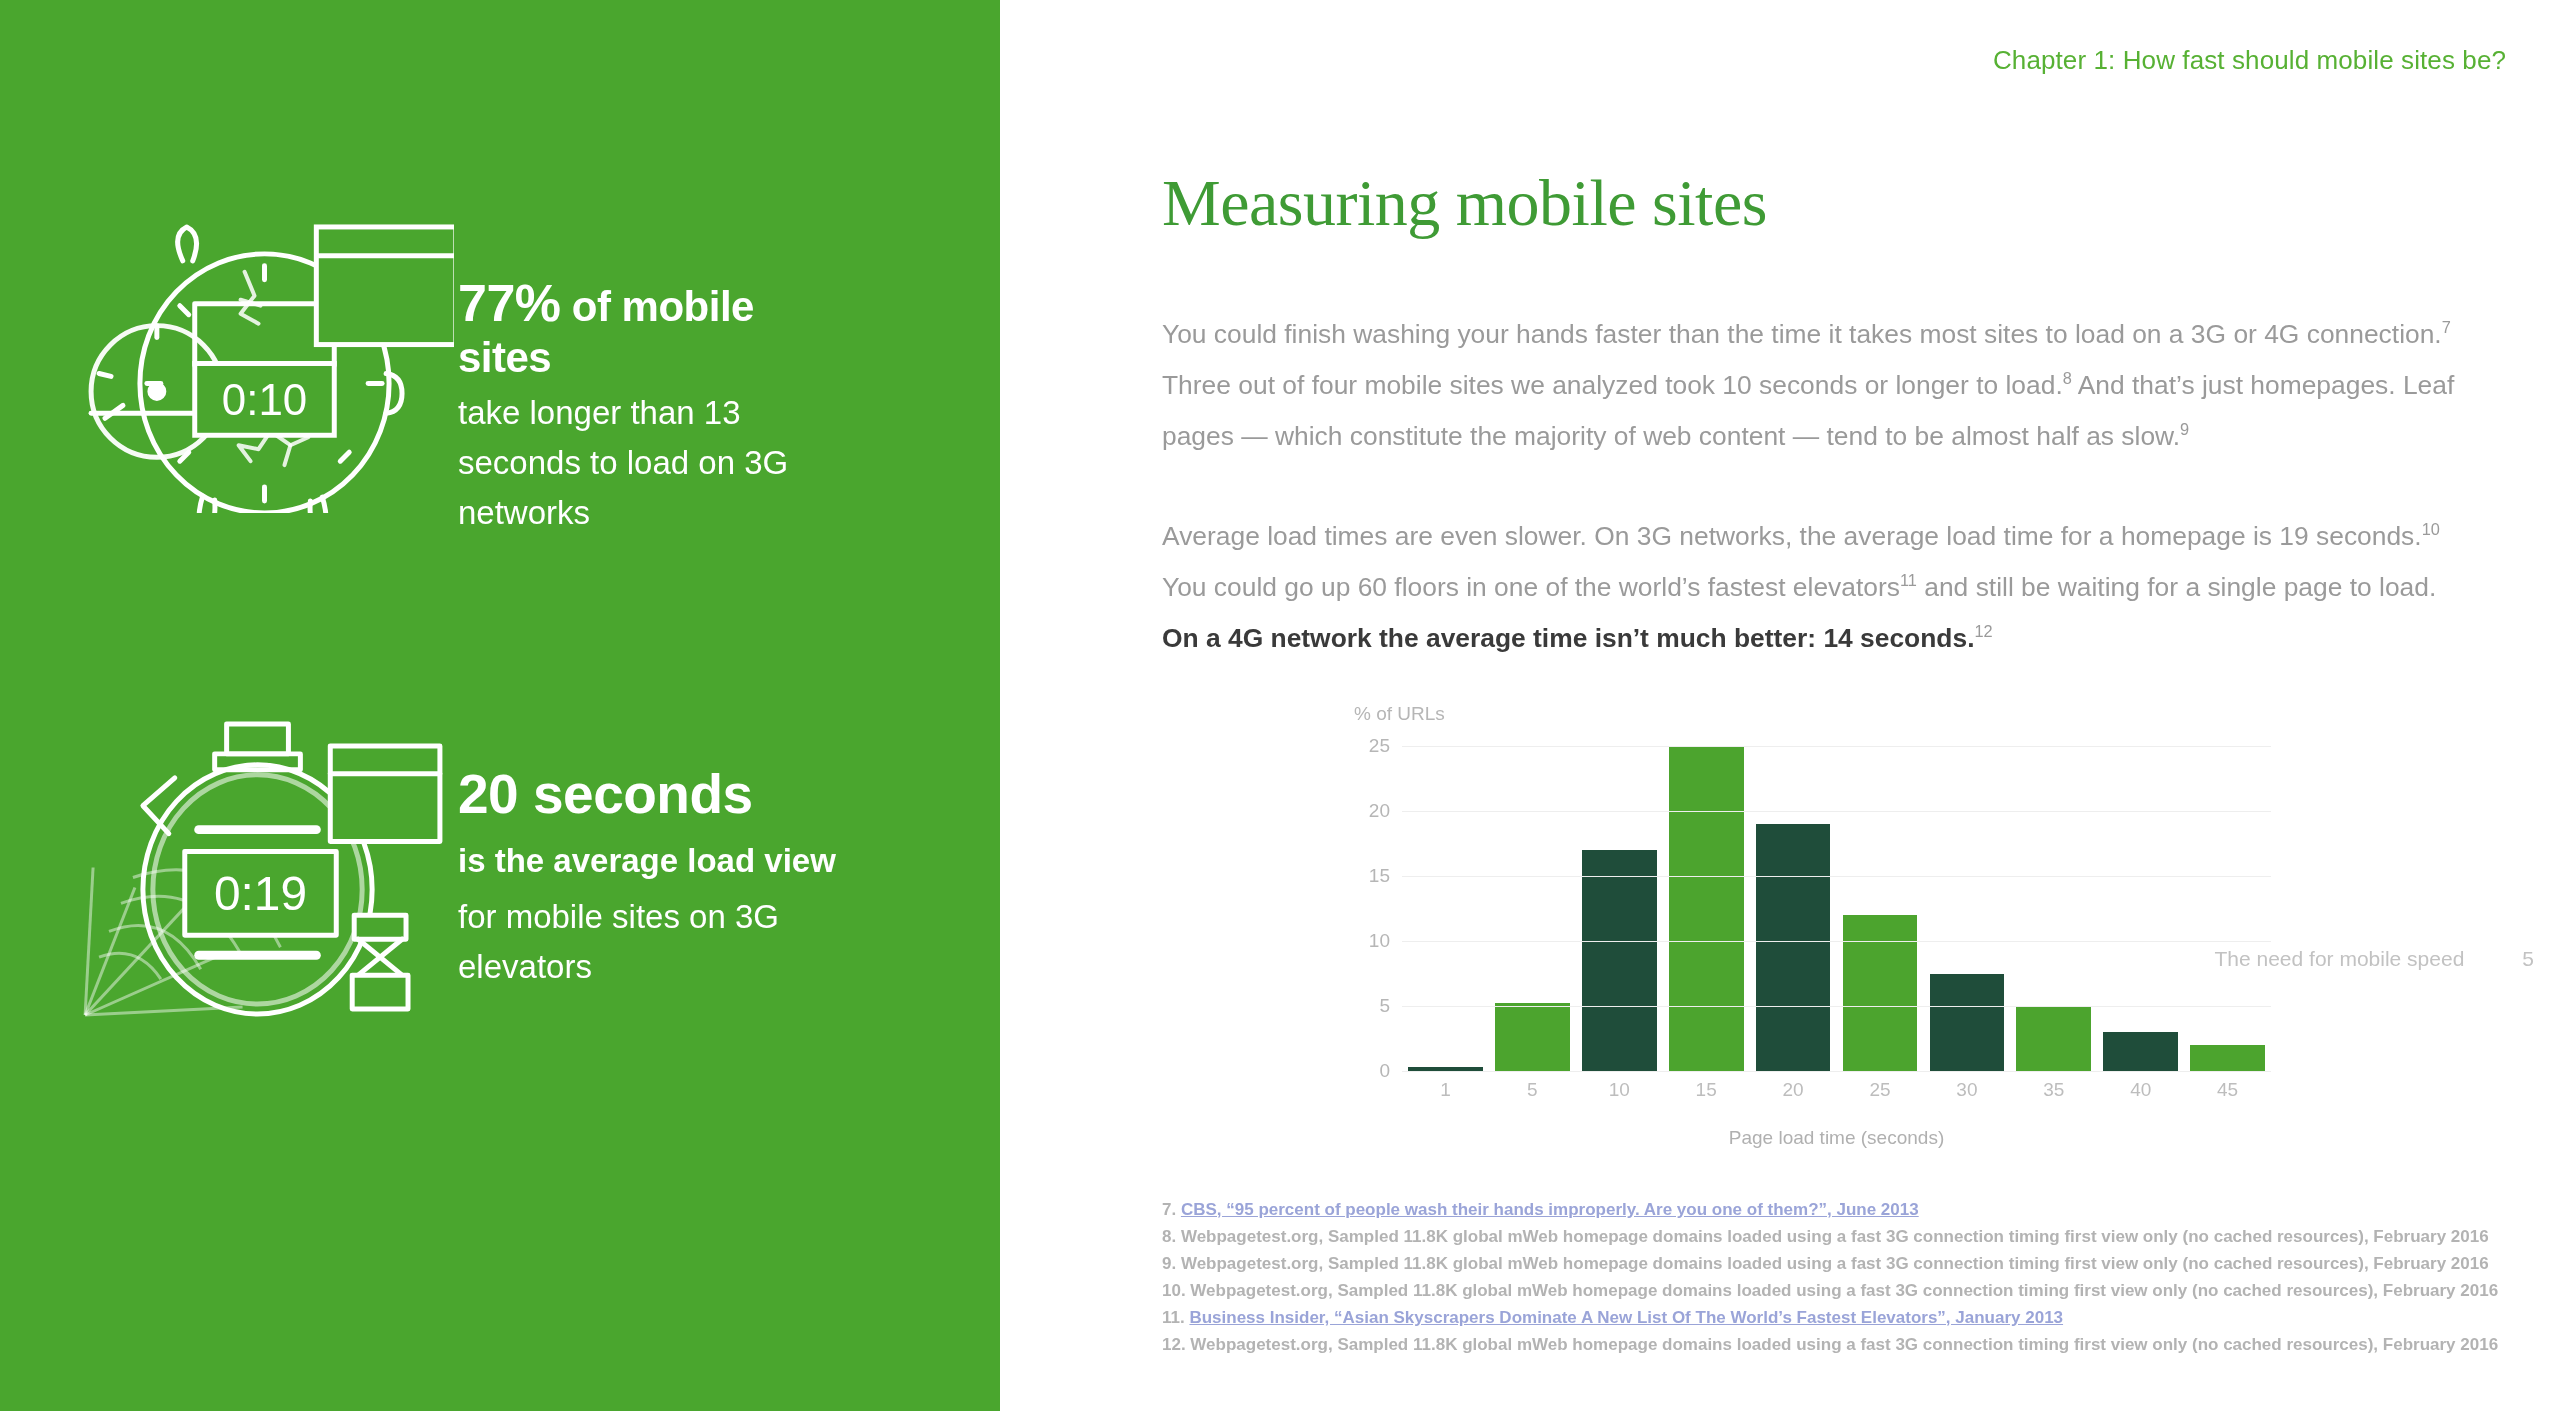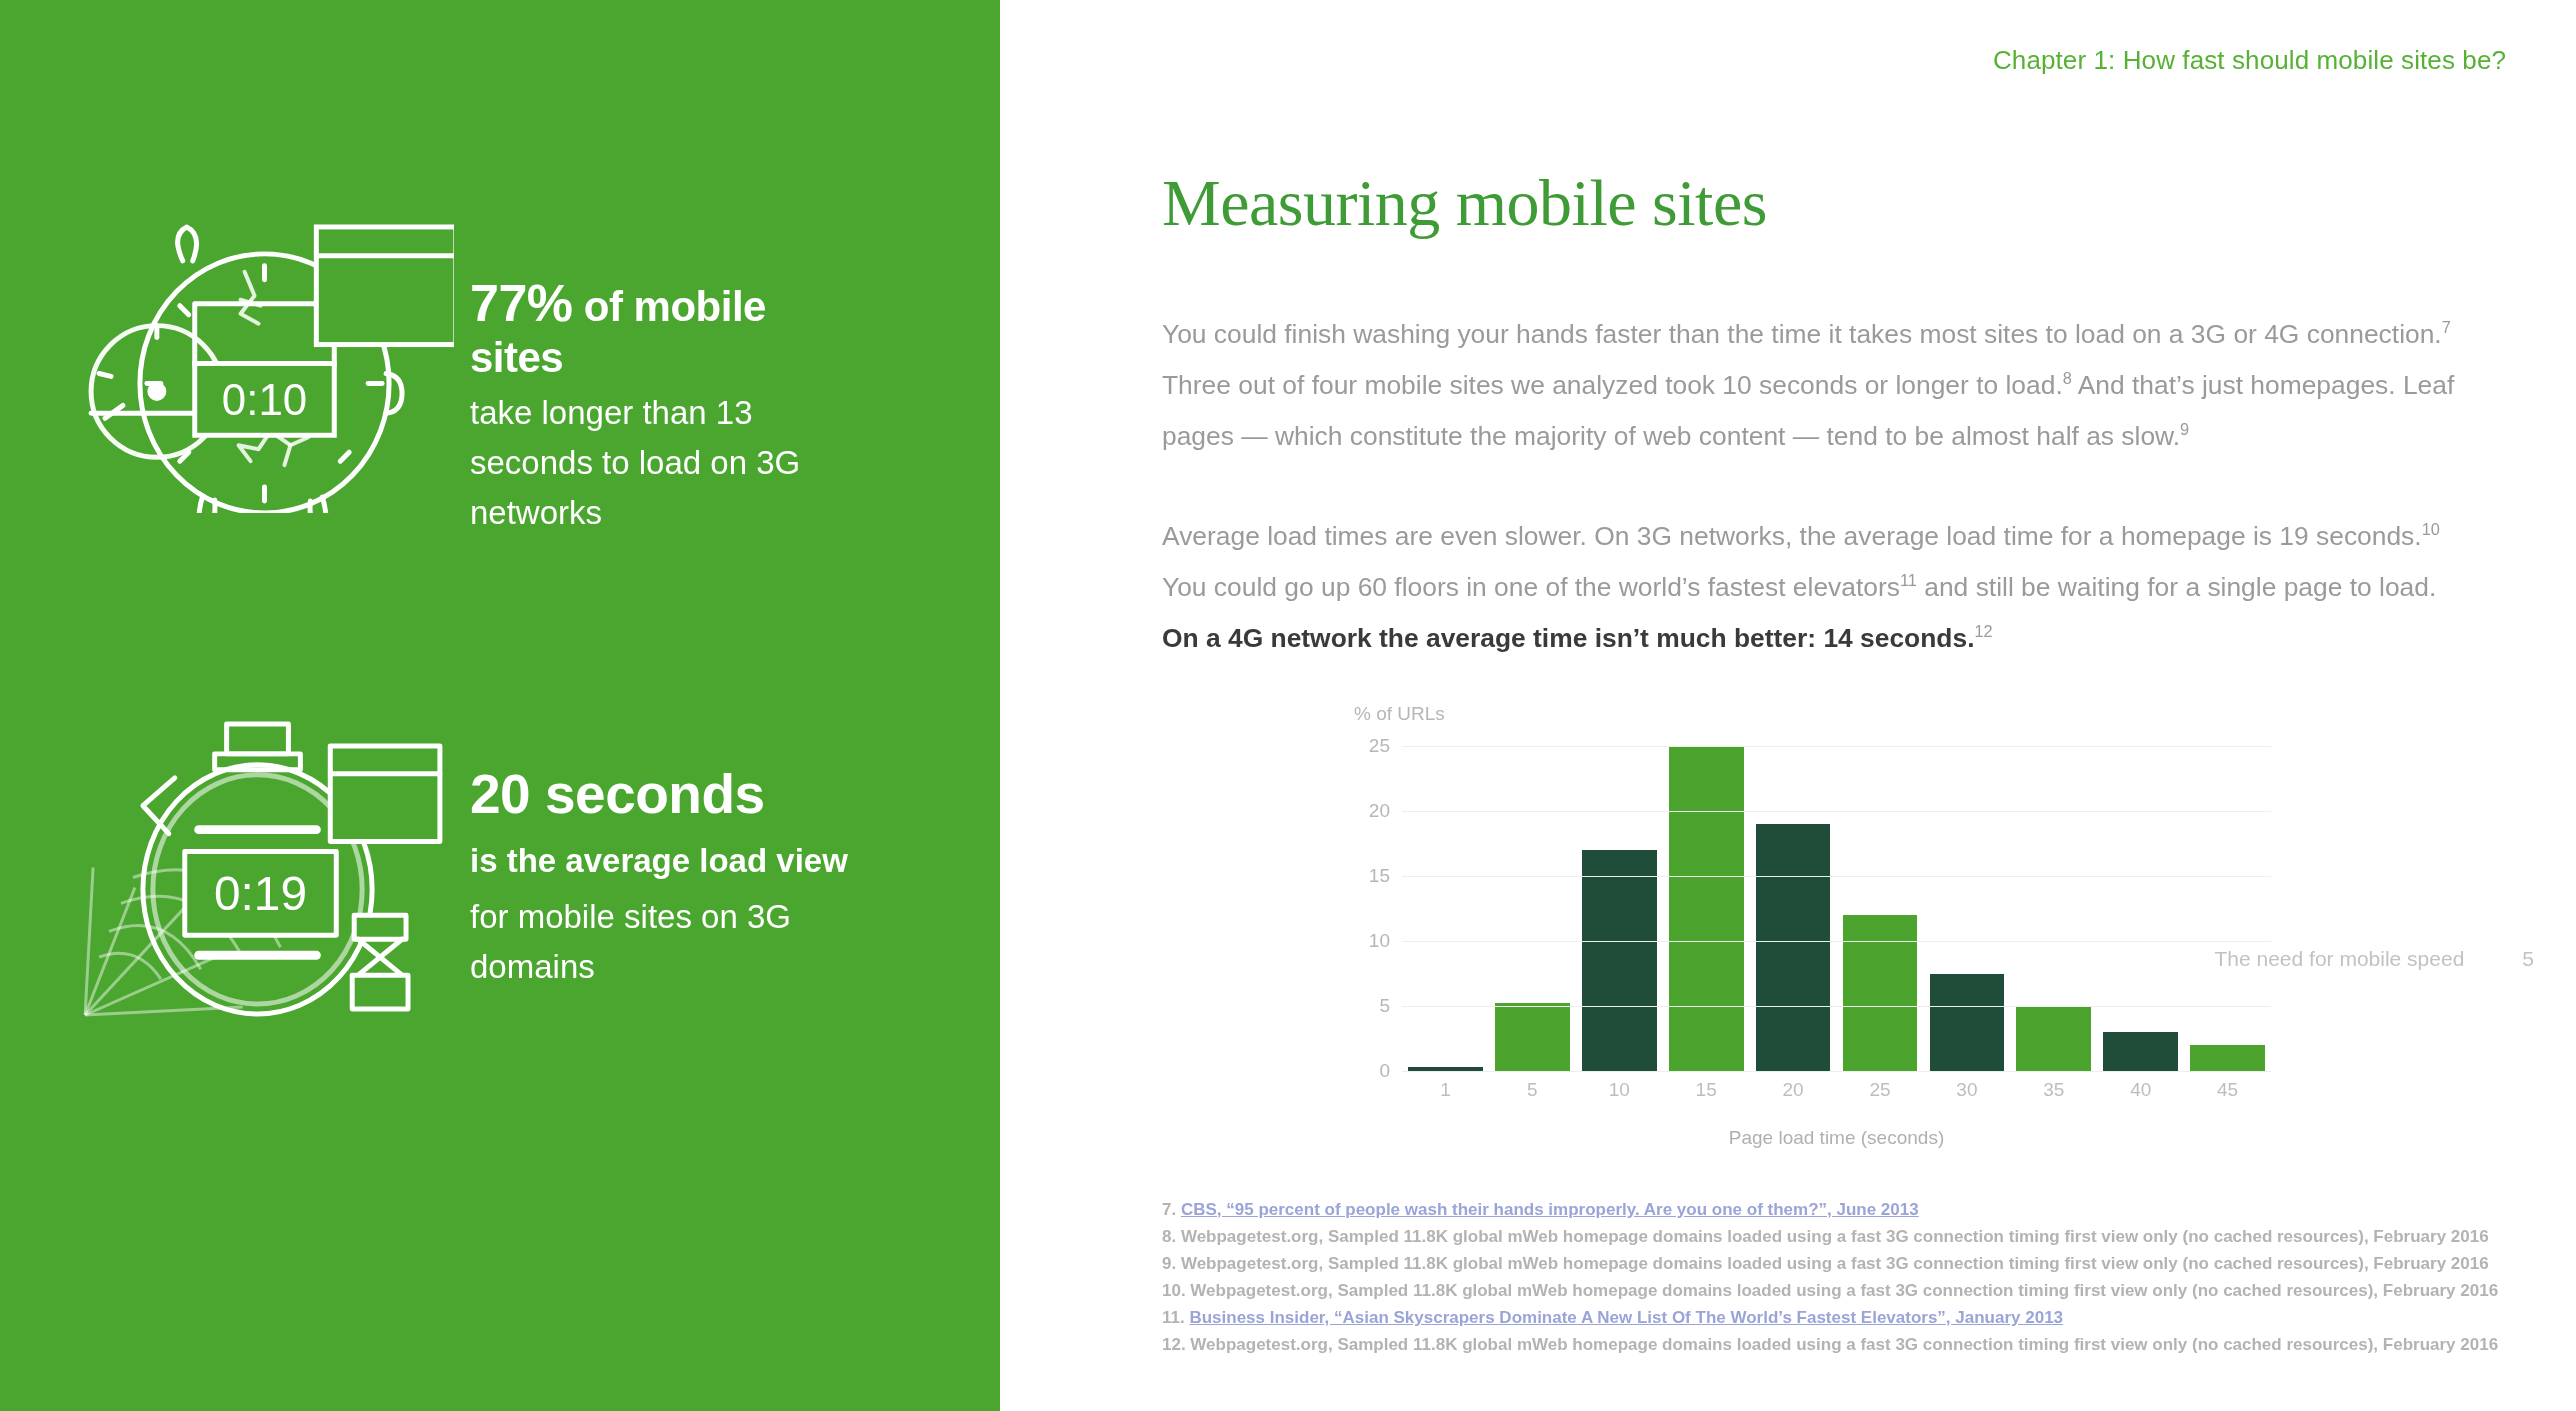--- a/index.html
+++ b/index.html
@@ -19,21 +19,21 @@
     position: relative;
     flex: 0 0 1000px;
   }
   .stat-block { position: absolute; display: flex; align-items: flex-start; }
   .stat-1 { top: 214px; left: 75px; }
   .stat-2 { top: 718px; left: 75px; }
 
   .clock-art { width: 379px; height: 299px; position: relative; flex: 0 0 379px; }
   .clock-art svg { display: block; }
 
-  .stat-text { margin-left: 16px; padding-top: 60px; width: 399px; }
+  .stat-text { margin-left: 4px; padding-top: 60px; width: 399px; }
   .stat-2 .stat-text { padding-top: 45px; }
   .stat-headline {
     color: #ffffff;
     font-weight: bold;
     font-size: 42px;
     line-height: 1.15;
     letter-spacing: -0.5px;
   }
   .stat-headline .big { font-size: 52px; }
   .stat-sub {
@@ -253,21 +253,21 @@
             <line x1="124" y1="238" x2="242" y2="238" stroke-width="9"></line>
 
             <rect x="110" y="134" width="152" height="84" fill="#4aa62e"></rect>
           </g>
           <text x="186" y="193" text-anchor="middle" fill="#ffffff" font-family="Liberation Sans, sans-serif" font-size="48" font-weight="400">0:19</text>
         </svg>
       </div>
       <div class="stat-text">
         <div class="stat-headline">20 seconds</div>
         <div class="lead">is the average load view</div>
-        <div class="stat-sub">for mobile sites on 3G domains</div>
+        <div class="stat-sub">for mobile sites on 3G elevators</div>
       </div>
     </div>
 
   </div>
 
   <div class="right-panel">
 
     <div class="chapter-label">Chapter 1: How fast should mobile sites be?</div>
 
     <h1 class="doc-title">Measuring mobile sites</h1>

